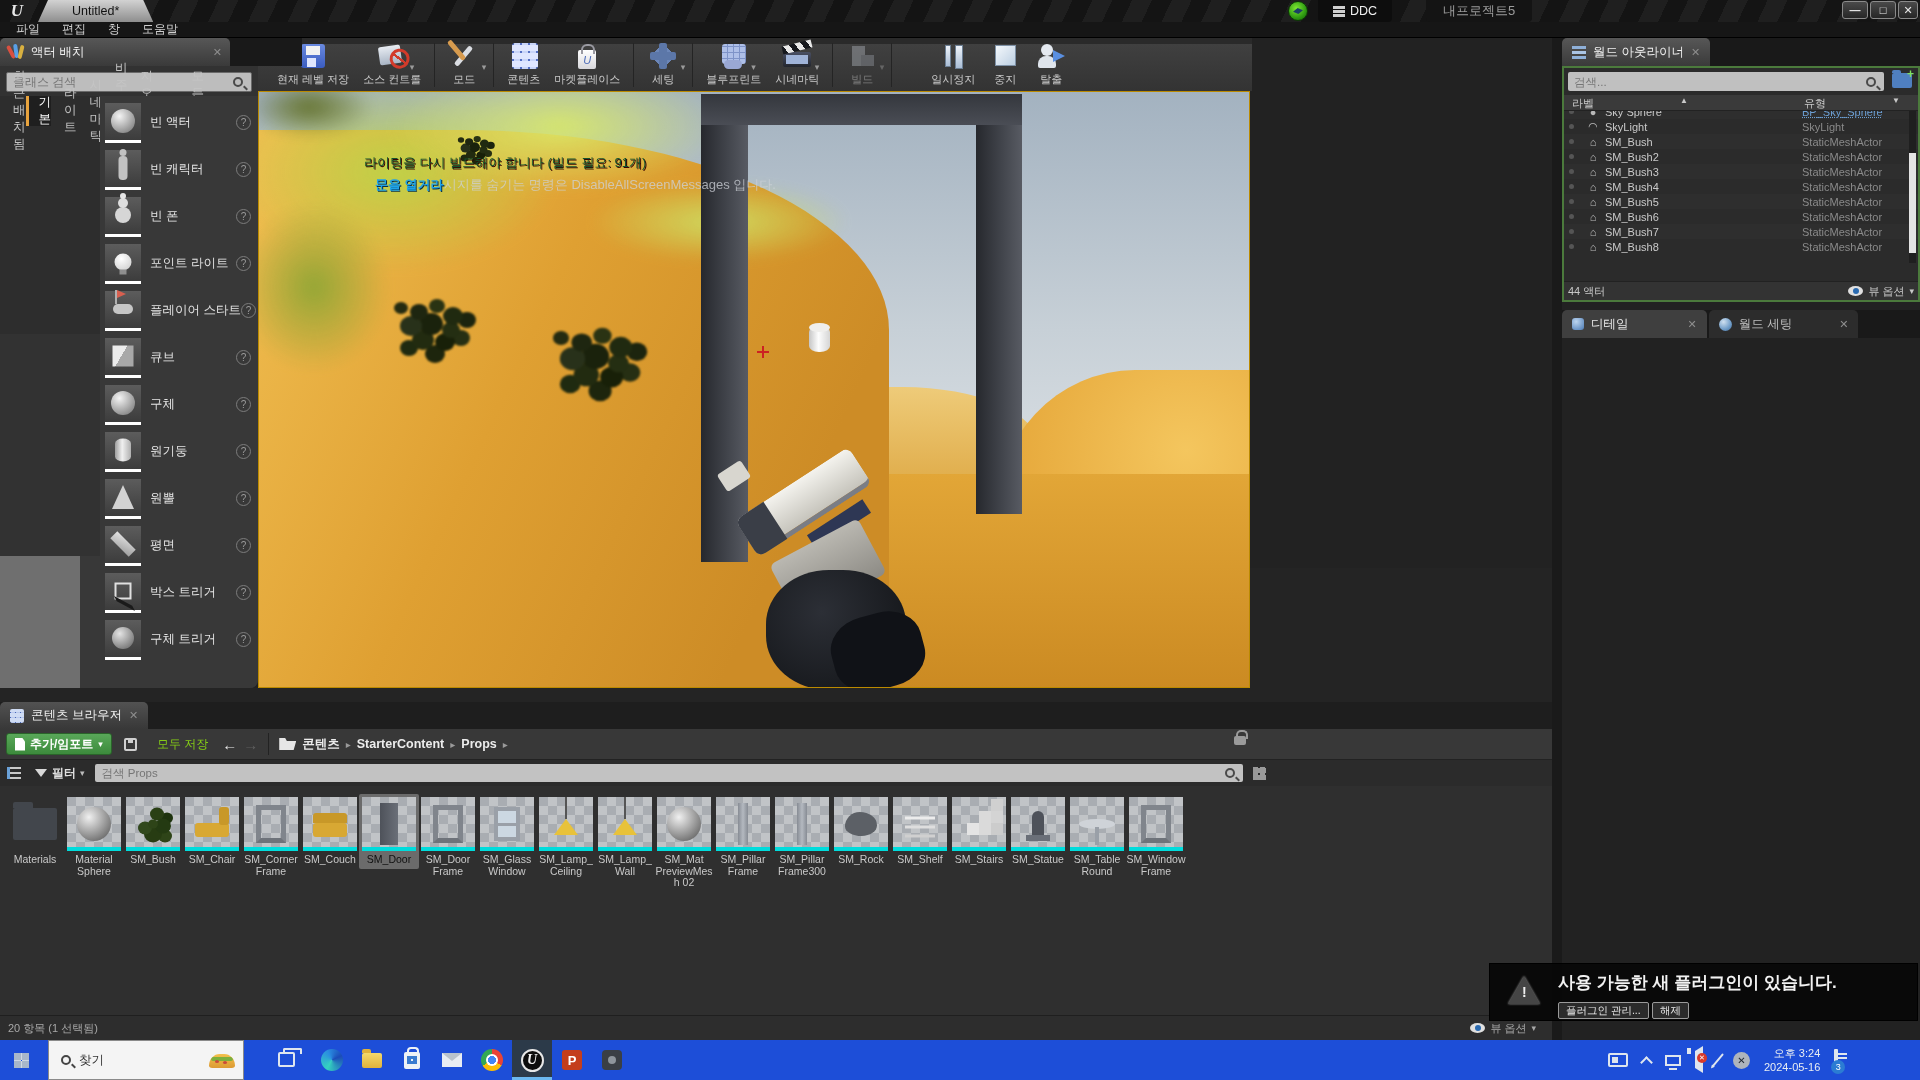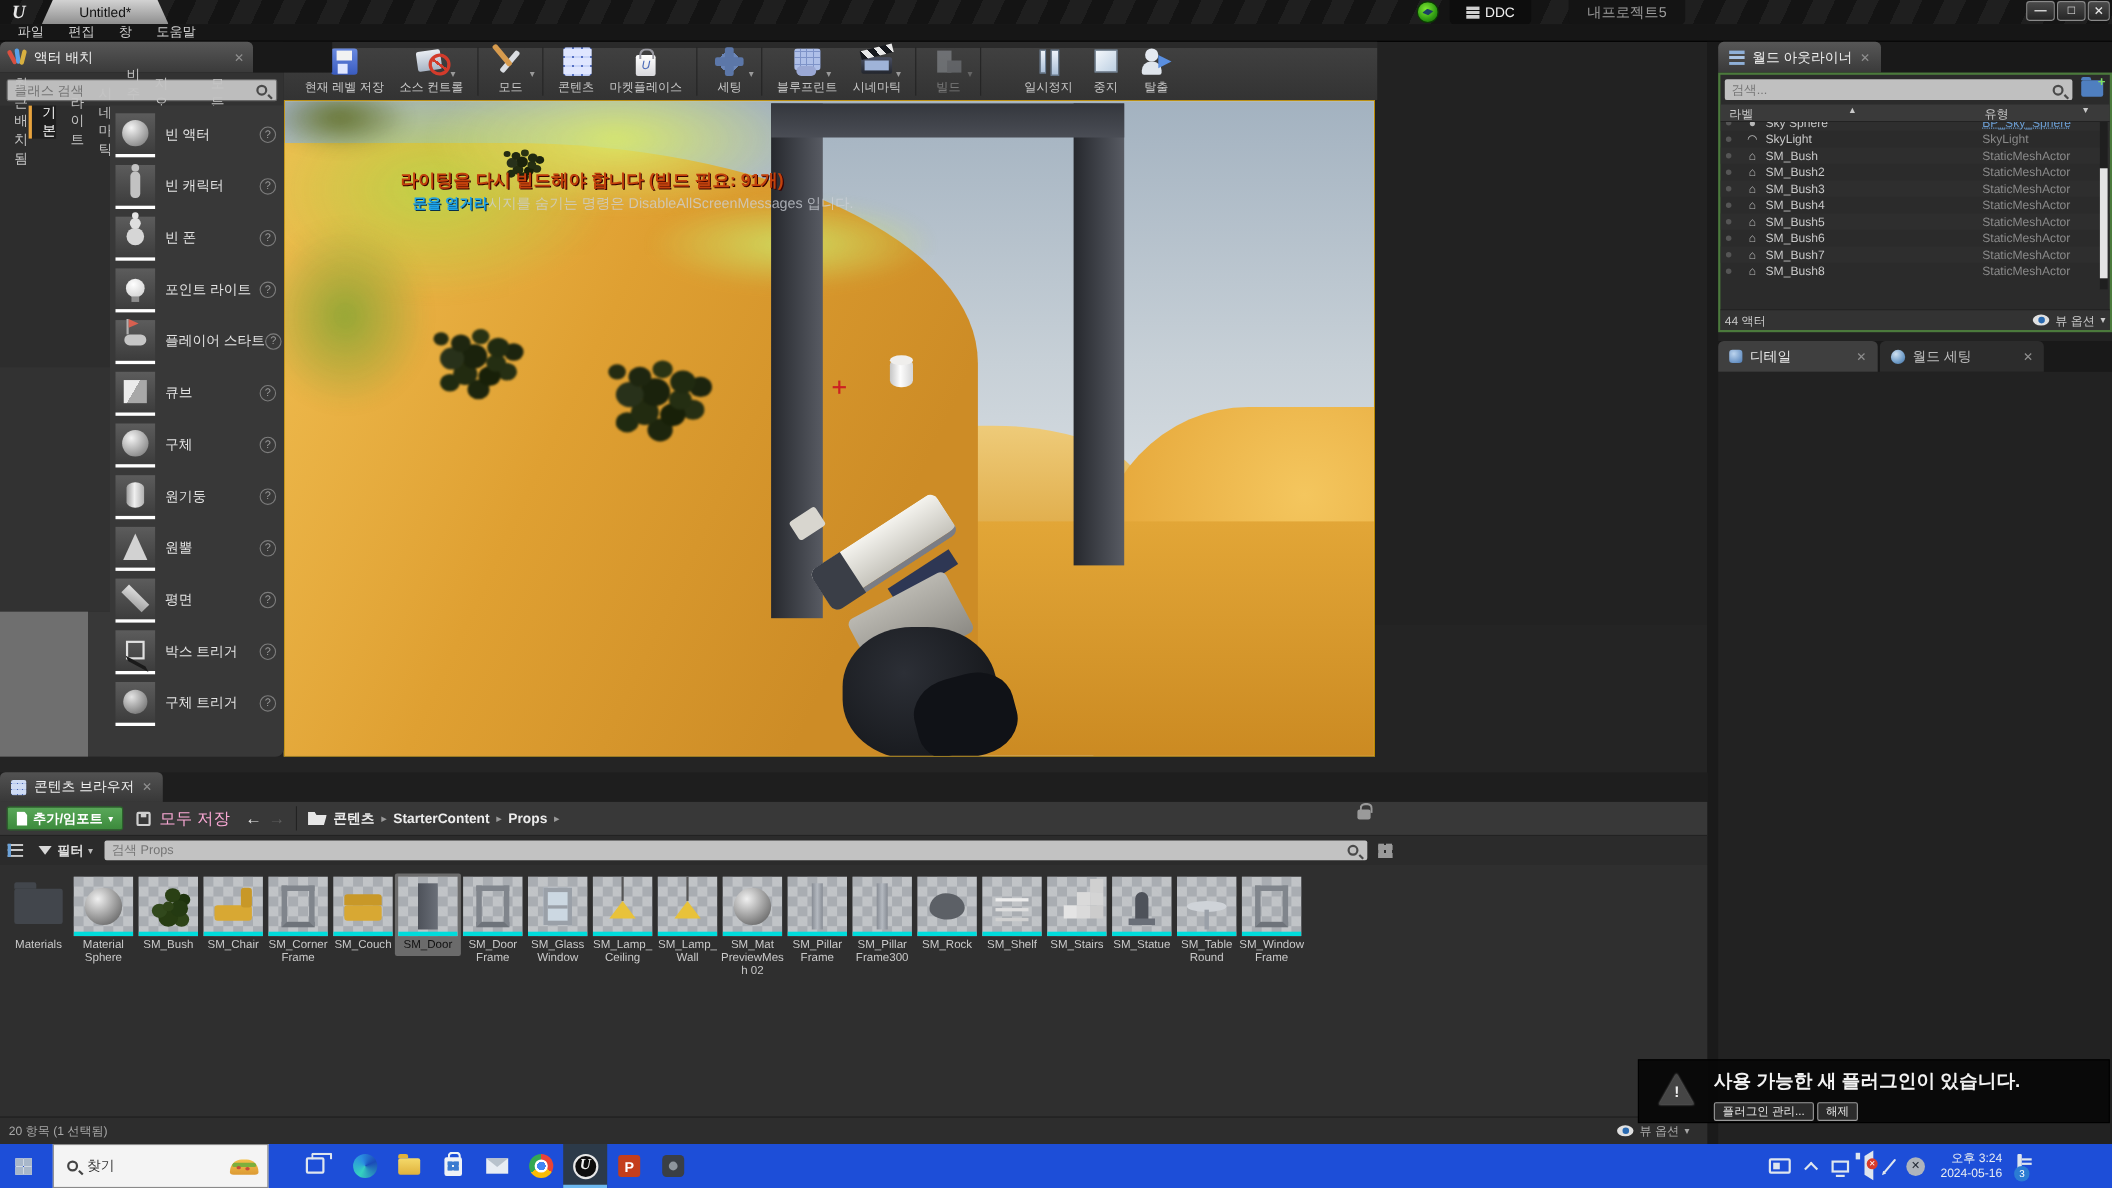--- a/index.html
+++ b/index.html
@@ -169,21 +169,21 @@
 .gun{left:455px;top:330px;width:230px;height:265px}
 .g-tip{left:6px;top:44px;width:28px;height:20px;background:#d8d6cf;transform:rotate(-33deg);border-radius:3px}
 .g-slide{left:22px;top:58px;width:135px;height:44px;background:linear-gradient(180deg,#f4f3ee,#c6c4bc);
   transform:rotate(-33deg);border-radius:8px;border-bottom:5px solid #7a7d85}
 .g-slide::before{content:"";position:absolute;left:0;top:0;width:34px;height:44px;background:#3a3e47;border-radius:8px 0 0 8px}
 .g-accent{left:92px;top:94px;width:66px;height:16px;background:#2e3754;transform:rotate(-33deg)}
 .g-mid{left:64px;top:116px;width:100px;height:62px;background:linear-gradient(#bab8b1,#8d8b85);
   transform:rotate(-28deg);border-radius:6px}
 .g-hands{left:52px;top:148px;width:140px;height:120px;background:radial-gradient(circle at 40% 35%,#2c2f36,#17191d 75%);border-radius:45%}
 .g-hand2{left:118px;top:192px;width:92px;height:75px;background:#101217;border-radius:40%;transform:rotate(-15deg)}
-.warn1{left:105px;top:62px;font-size:16px;font-weight:bold;color:#c2410c;text-shadow:1px 1px 0 #3a0000}
+.warn1{left:105px;top:62px;font-size:13px;font-weight:normal;color:#14532d;text-shadow:1px 1px 0 #3a0000}
 .warn2{left:116px;top:84px;font-size:13px}
 .warn2 .b{color:#1fa3e8;font-weight:bold;text-shadow:1px 1px 0 #06304a}
 .warn2 .g{color:rgba(205,210,216,.75)}
 
 
 .rsep{left:1552px;top:38px;width:10px;height:1002px;background:#1a1a1a}
 .rp-tabrow{left:1562px;top:38px;width:358px;height:28px;background:#191919}
 .rp-tab{left:0;top:0;height:28px;background:linear-gradient(#575757,#3a3a3a);border-radius:5px 5px 0 0;
   display:flex;align-items:center;gap:7px;padding:0 10px;font-size:12.5px;color:#efefef}
 .ol-icon{width:14px;height:13px;background:
@@ -226,21 +226,21 @@
 .cb-tab{left:0;top:0;height:27px;background:linear-gradient(#525252,#383838);border-radius:5px 5px 0 0;
   display:flex;align-items:center;gap:7px;padding:0 10px;font-size:12.5px;color:#efefef}
 .cb-gic{width:14px;height:14px;background:#4a6ab8;border-radius:2px;
   background-image:repeating-linear-gradient(0deg,#cfdcf4 1px 5px,transparent 5px 6px),
   repeating-linear-gradient(90deg,#b8c8ec 1px 5px,transparent 5px 6px)}
 .cb-toolbar{left:0;top:27px;width:1552px;height:31px;background:#383838;border-bottom:1px solid #222;
   display:flex;align-items:center}
 .addimp{margin-left:6px;height:22px;background:linear-gradient(#59a859,#3c8a3c);border:1px solid #2a642a;
   border-radius:3px;display:flex;align-items:center;gap:5px;padding:0 8px;color:#fff;font-size:12px;font-weight:bold}
 .page-ic{width:10px;height:13px;background:#fff;clip-path:polygon(0 0,70% 0,100% 30%,100% 100%,0 100%)}
-.saveall{display:flex;align-items:center;gap:8px;margin-left:12px;font-size:15px;color:#f9a8d4}
+.saveall{display:flex;align-items:center;gap:20px;margin-left:12px;font-size:12px;color:#84cc16}
 .floppy-o{width:13px;height:13px;border:2px solid #cfcfcf;border-radius:2px;position:relative}
 .floppy-o::before{content:"";position:absolute;left:2px;top:-1px;width:5px;height:4px;background:#cfcfcf}
 .navarr{font-size:15px;font-weight:bold;margin-left:14px}
 .cb-sep{width:1px;height:22px;background:#222;margin:0 10px}
 .folder-open{width:17px;height:12px;background:#e6e6e6;clip-path:polygon(0 0,35% 0,45% 25%,100% 25%,85% 100%,0 100%)}
 .crumb{font-size:12.5px;font-weight:bold;color:#ececec;margin:0 6px}
 .crumb-sep{color:#9a9a9a;font-size:10px}
 .lock{position:absolute;left:1234px;top:7px;width:12px;height:9px;background:#9a9a9a;border-radius:2px}
 .lock::before{content:"";position:absolute;left:2px;top:-6px;width:8px;height:7px;border:2px solid #9a9a9a;
   border-bottom:0;border-radius:5px 5px 0 0}

